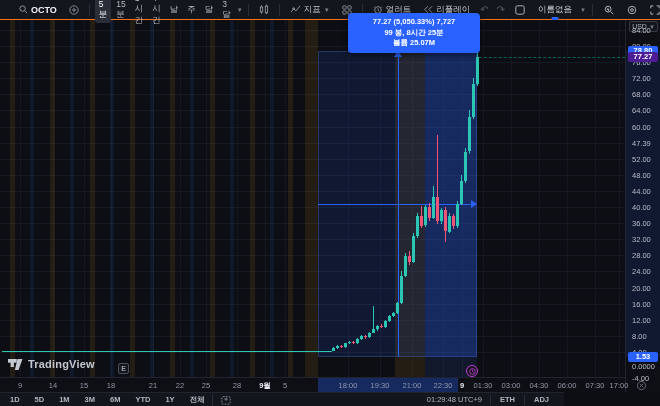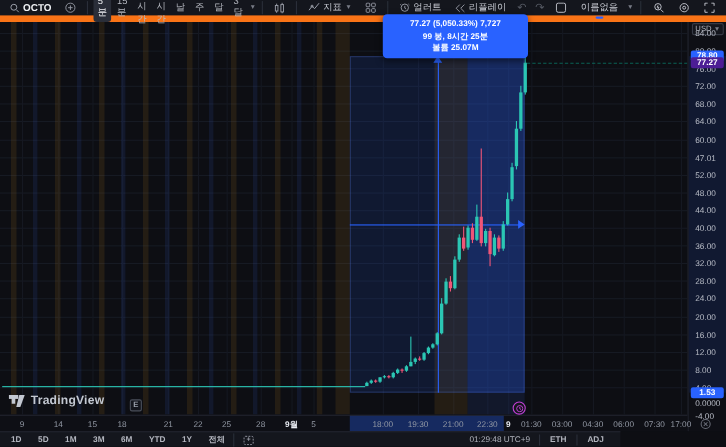--- a/index.html
+++ b/index.html
@@ -2,22 +2,22 @@
 <html><head>
 <meta charset="utf-8">
 <style>
   * { margin:0; padding:0; box-sizing:border-box; }
   html,body { width:660px; height:406px; overflow:hidden; background:#0d0e13;
     font-family:"Liberation Sans","DejaVu Sans",sans-serif; color:#d6d9e0; }
   .bar { position:absolute; background:#14161d; }
   svg { display:block; }
 
   
-  #topbar { left:0; top:0; width:660px; height:20px; border-bottom:6px solid #f97316;
-    display:flex; align-items:center; padding:0 4px; gap:2px; z-index:30; }
+  #topbar { left:0; top:0; width:660px; height:20px; border-bottom:1px solid #f97316;
+    display:flex; align-items:center; padding:0 14px; gap:2px; z-index:30; }
   .tbtn { display:flex; align-items:center; gap:3px; padding:2px 5px; border-radius:3px;
     font-size:8.5px; color:#c9ccd4; white-space:nowrap; cursor:pointer; }
   .tbtn .ic { color:#9a9ea8; }
   .symbol { font-weight:bold; font-size:9px; color:#f0f2f5; }
   .ivl { padding:2px 4px; border-radius:3px; font-size:8.5px; color:#b7bac2; }
   .ivl.active { background:#2a2e39; color:#f0f2f5; }
   .vdiv { width:1px; height:12px; background:#2a2e39; margin:0 3px; flex:none; }
   .chev { font-size:6px; color:#787b86; }
   #tb-right { margin-left:auto; display:flex; align-items:center; gap:3px; }
   .dimarrow { color:#565a64; font-size:10px; padding:0 3px; }
@@ -389,21 +389,21 @@
         <path d="M4.2 4.2l3.6 3.6M7.8 4.2 4.2 7.8"></path>
       </svg>
   </span>
 <div class="ptick" style="top: 5.9px;">84.00</div>
     <div class="ptick" style="top: 22px;">80.00</div>
     <div class="ptick" style="top: 38.1px;">76.00</div>
     <div class="ptick" style="top: 54.2px;">72.00</div>
     <div class="ptick" style="top: 70.3px;">68.00</div>
     <div class="ptick" style="top: 86.4px;">64.00</div>
     <div class="ptick" style="top: 102.5px;">60.00</div>
-    <div class="ptick" style="top: 118.6px;">47.01</div>
+    <div class="ptick" style="top: 118.6px;">47.39</div>
     <div class="ptick" style="top: 134.7px;">52.00</div>
     <div class="ptick" style="top: 150.8px;">48.00</div>
     <div class="ptick" style="top: 166.9px; text-align: center;">44.00</div>
     <div class="ptick" style="top: 183px;">40.00</div>
     <div class="ptick" style="top: 199.1px;">36.00</div>
     <div class="ptick" style="top: 215.2px;">32.00</div>
     <div class="ptick" style="top: 231.3px;">28.00</div>
     <div class="ptick" style="top: 247.4px;">24.00</div>
     <div class="ptick" style="top: 263.5px;">20.00</div>
     <div class="ptick" style="top: 279.6px;">16.00</div>

